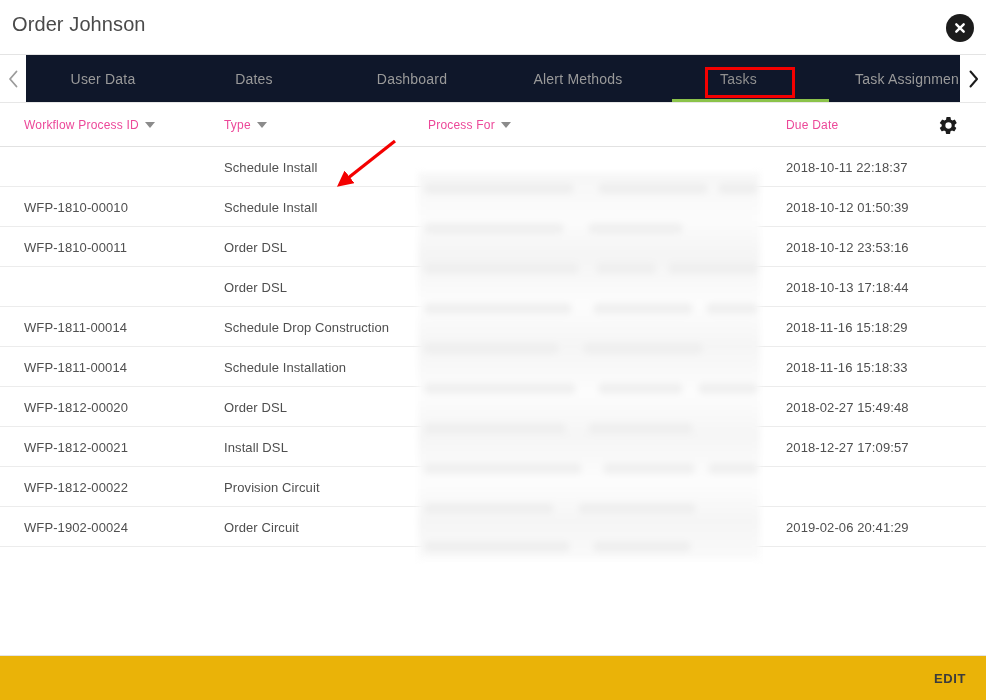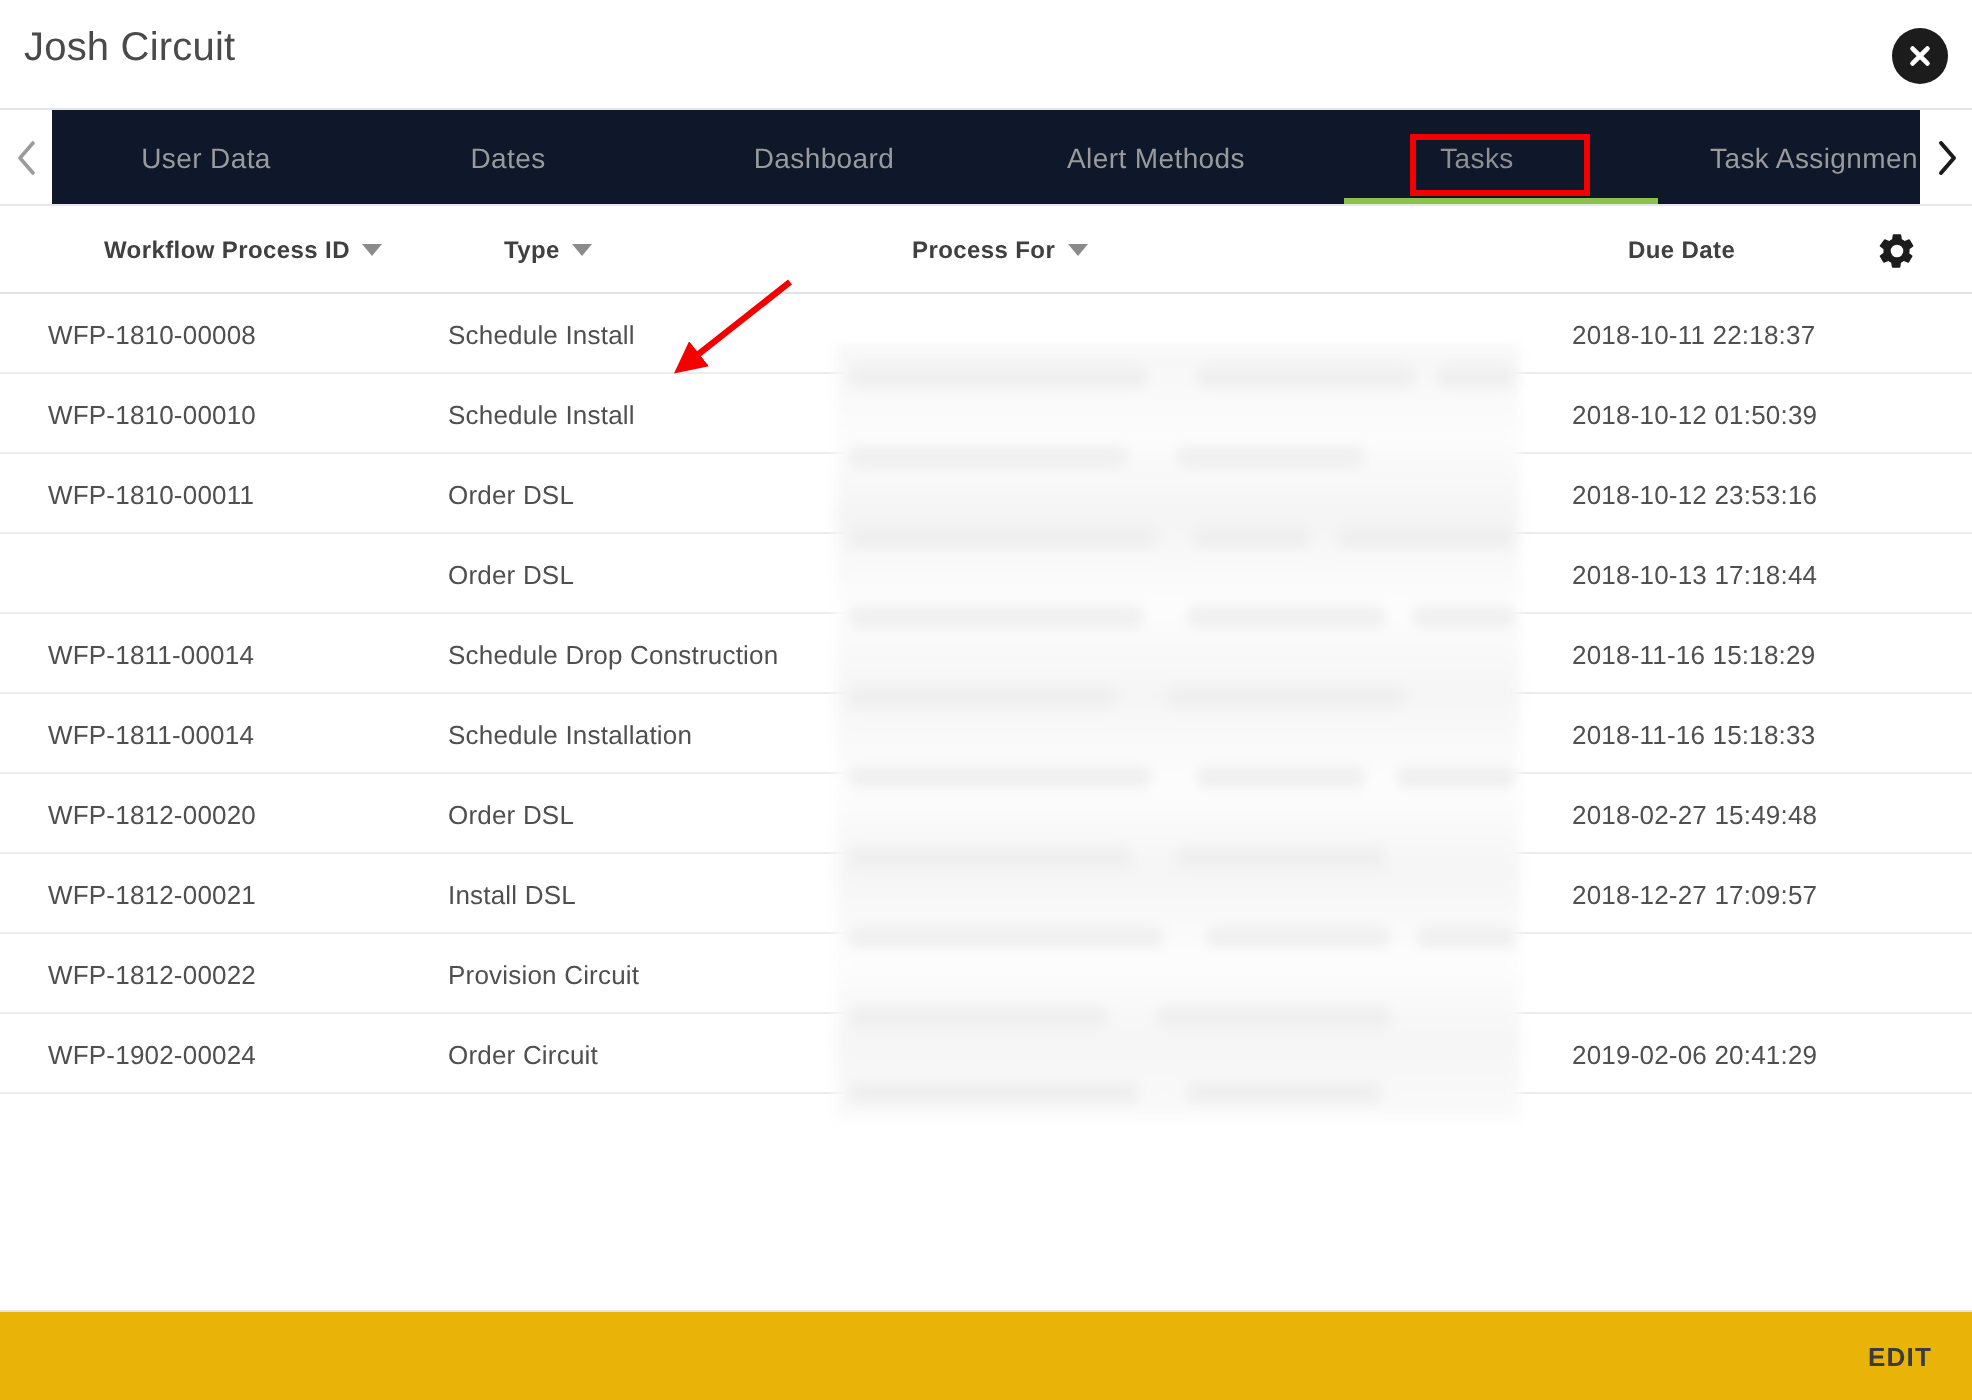--- a/index.html
+++ b/index.html
@@ -68,22 +68,22 @@
   .table-area {
     position: absolute; left: 0; top: 103px; width: 986px; height: 552px;
     background: #fff; overflow: hidden;
   }
   .thead {
     position: relative; height: 44px; border-bottom: 1px solid #e2e2e2;
   }
   .th {
     position: absolute; top: 0; height: 44px;
     display: flex; align-items: center;
-    font-size: 12px; color: #404040; font-weight: 700; letter-spacing: .2px;
-    cursor: pointer; white-space: nowrap; margin-left: 28px;
+    font-size: 12px; color: #ec4899; font-weight: 400; letter-spacing: .2px;
+    cursor: pointer; white-space: nowrap;
   }
   .th.no-sort { cursor: default; }
   .caret {
     display: inline-block; margin-left: 6px;
     width: 0; height: 0;
     border-left: 5px solid transparent; border-right: 5px solid transparent;
     border-top: 6px solid #8b8b8b;
   }
   .gear-cell {
     position: absolute; right: 22px; top: 6px;
@@ -132,21 +132,21 @@
     font-size: 13px; font-weight: 700; color: #3c3c3c;
     letter-spacing: .6px; cursor: pointer; padding: 4px 6px;
   }
 </style>
 </head>
 <body>
 
 <div id="app">
 
   <div class="title-bar">
-    <div class="dialog-title">Josh Circuit</div>
+    <div class="dialog-title">Order Johnson</div>
     <div class="close-btn">
       <svg width="16" height="16" viewBox="0 0 16 16">
         <path d="M4.3 4.3 L11.7 11.7 M11.7 4.3 L4.3 11.7" stroke="#ffffff" stroke-width="2.4" stroke-linecap="round"></path>
       </svg>
     </div>
   </div>
 
   <div class="tab-bar">
     <div class="tab-scroll-left">
       <svg width="11" height="18" viewBox="0 0 11 18">
@@ -208,21 +208,20 @@
       </div>
       <div class="gear-cell">
         <svg width="21" height="21" viewBox="0 0 24 24">
           <path fill="#1c1c1c" d="M19.14 12.94a7.4 7.4 0 0 0 .06-.94 7.4 7.4 0 0 0-.06-.94l2.03-1.58a.5.5 0 0 0 .12-.62l-1.92-3.32a.5.5 0 0 0-.6-.22l-2.39.96a7.3 7.3 0 0 0-1.62-.94l-.36-2.54a.5.5 0 0 0-.5-.42h-3.84a.5.5 0 0 0-.5.42l-.36 2.54c-.58.24-1.12.56-1.62.94l-2.39-.96a.5.5 0 0 0-.6.22L2.17 8.86a.5.5 0 0 0 .12.62l2.03 1.58c-.04.3-.06.62-.06.94s.02.64.06.94l-2.03 1.58a.5.5 0 0 0-.12.62l1.92 3.32c.12.22.38.3.6.22l2.39-.96c.5.38 1.04.7 1.62.94l.36 2.54c.4.24.25.42.5.42h3.84a.5.5 0 0 0 .5-.42l.36-2.54c.58-.24 1.12-.56 1.62-.94l2.39.96c.22.08.48 0 .6-.22l1.92-3.32a.5.5 0 0 0-.12-.62l-2.03-1.58zM12 15.6A3.6 3.6 0 1 1 12 8.4a3.6 3.6 0 0 1 0 7.2z"></path>
         </svg>
       </div>
     </div>
 
     <div>
       <div class="row">
-        <div class="cell c-id">WFP-1810-00008</div>
         <div class="cell c-type">Schedule Install</div>
         <div class="cell c-due">2018-10-11 22:18:37</div>
       </div>
       <div class="row">
         <div class="cell c-id">WFP-1810-00010</div>
         <div class="cell c-type">Schedule Install</div>
         <div class="cell c-due">2018-10-12 01:50:39</div>
       </div>
       <div class="row">
         <div class="cell c-id">WFP-1810-00011</div>

